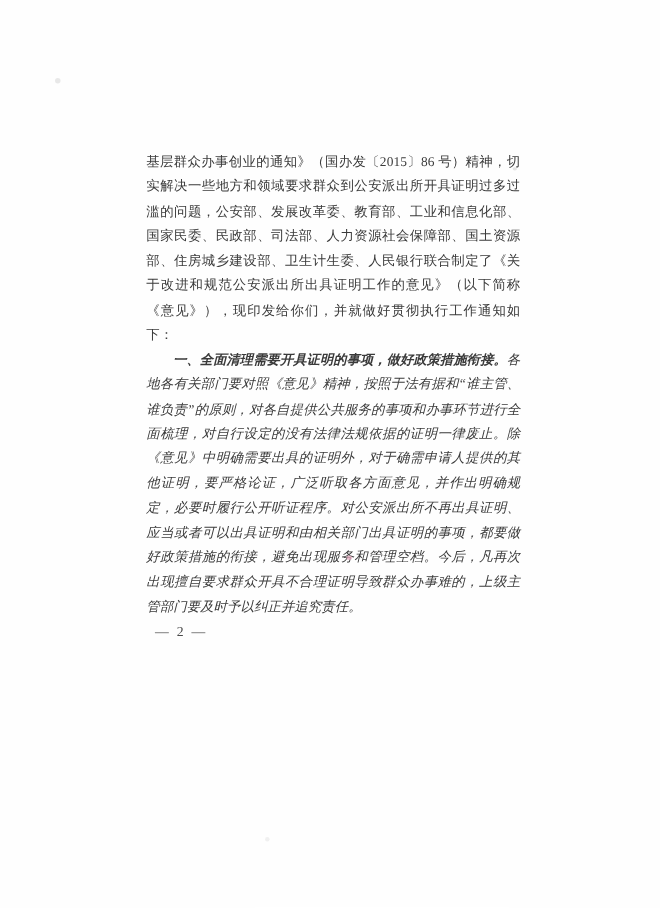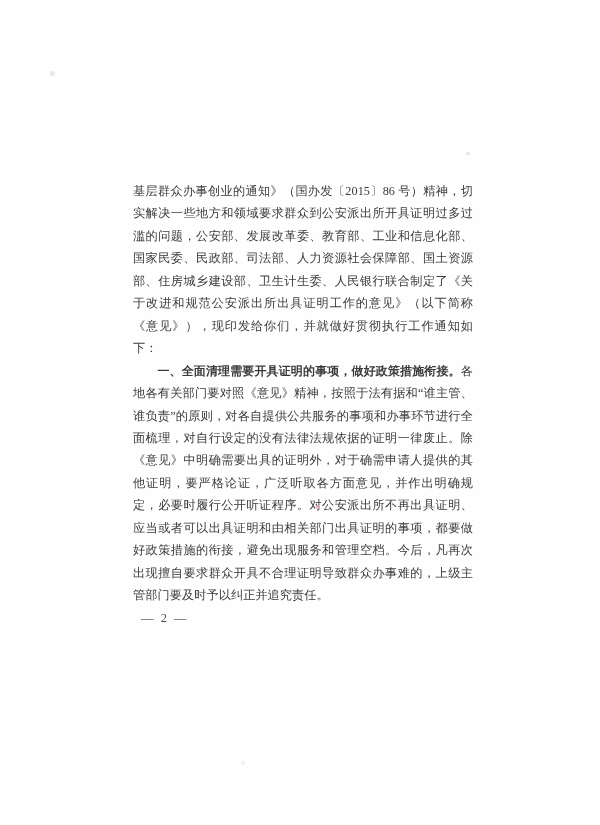--- a/index.html
+++ b/index.html
@@ -25,27 +25,27 @@
     position: absolute;
     left: 133px;
     top: 136px;
     width: 340px;
     color: #3a3a3a;
     font-size: 12.2px;
     line-height: 22.45px;
     letter-spacing: 0.05px;
     text-align: justify;
     text-justify: inter-ideograph;
-    margin-top: 44px;
   }
   .para {
     margin: 0;
   }
   .para.indent {
     text-indent: 2em;
+    font-style: italic;
   }
   .para .lead {
     font-weight: 700;
     font-family: "Liberation Sans", "DejaVu Sans", sans-serif;
     font-size: 12px;
     letter-spacing: 0.1px;
   }
   .page-number {
     margin: 0;
     padding-left: 8px;

